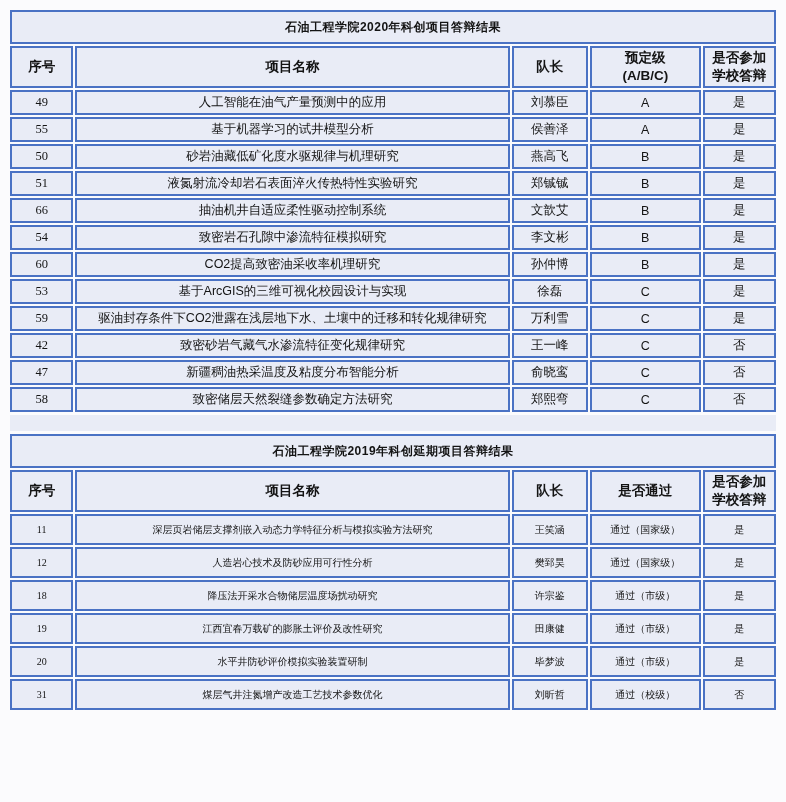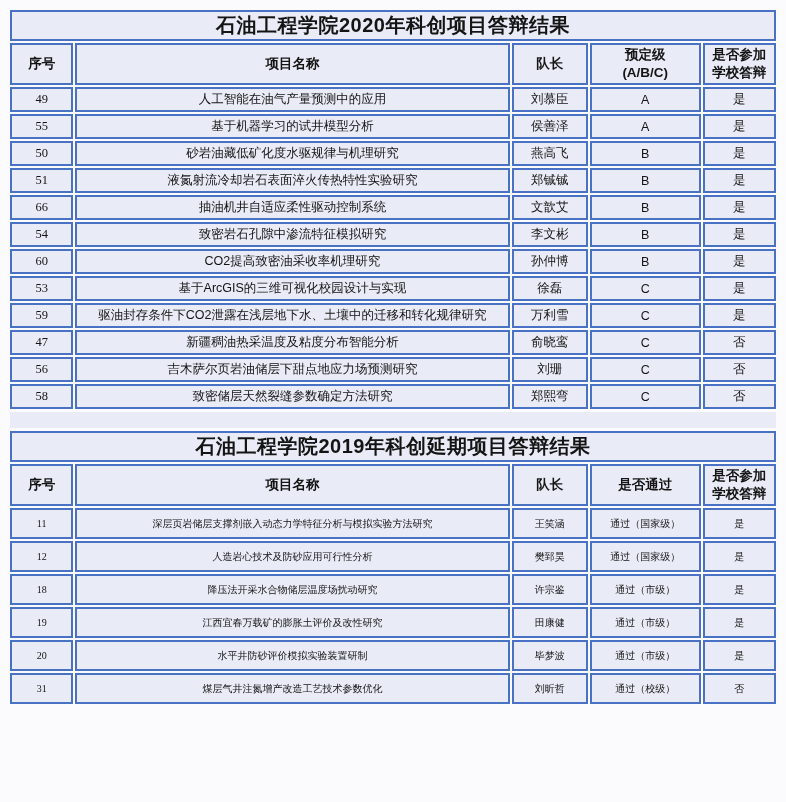--- a/index.html
+++ b/index.html
@@ -30,23 +30,23 @@
   td,th{
     box-sizing:border-box;
     border:2px solid var(--border);
     background:var(--cell);
     text-align:center;
     vertical-align:middle;
     overflow:hidden;
     padding:0 3px;
   }
   .title-cell{
-    height:26px;
+    height:34px;
     font-weight:bold;
-    font-size:20px;
+    font-size:12px;
     letter-spacing:0.5px;
   }
   th{
     height:42px;
     font-weight:bold;
     font-size:13.5px;
     white-space:pre-line;
     line-height:1.3;
   }
   table[data-table="0"] tr.data-row td{height:25px;font-size:12.5px;}
@@ -142,30 +142,30 @@
           <td>是</td>
         </tr>
         <tr class="data-row">
           <td class="serif-num">59</td>
           <td>驱油封存条件下CO2泄露在浅层地下水、土壤中的迁移和转化规律研究</td>
           <td>万利雪</td>
           <td>C</td>
           <td>是</td>
         </tr>
         <tr class="data-row">
+          <td class="serif-num">42</td>
+          <td>致密砂岩气藏气水渗流特征变化规律研究</td>
+          <td>王一峰</td>
+          <td>C</td>
+          <td>否</td>
+        </tr>
+        <tr class="data-row">
           <td class="serif-num">47</td>
           <td>新疆稠油热采温度及粘度分布智能分析</td>
           <td>俞晓鸾</td>
-          <td>C</td>
-          <td>否</td>
-        </tr>
-        <tr class="data-row">
-          <td class="serif-num">56</td>
-          <td>吉木萨尔页岩油储层下甜点地应力场预测研究</td>
-          <td>刘珊</td>
           <td>C</td>
           <td>否</td>
         </tr>
         <tr class="data-row">
           <td class="serif-num">58</td>
           <td>致密储层天然裂缝参数确定方法研究</td>
           <td>郑熙弯</td>
           <td>C</td>
           <td>否</td>
         </tr>

